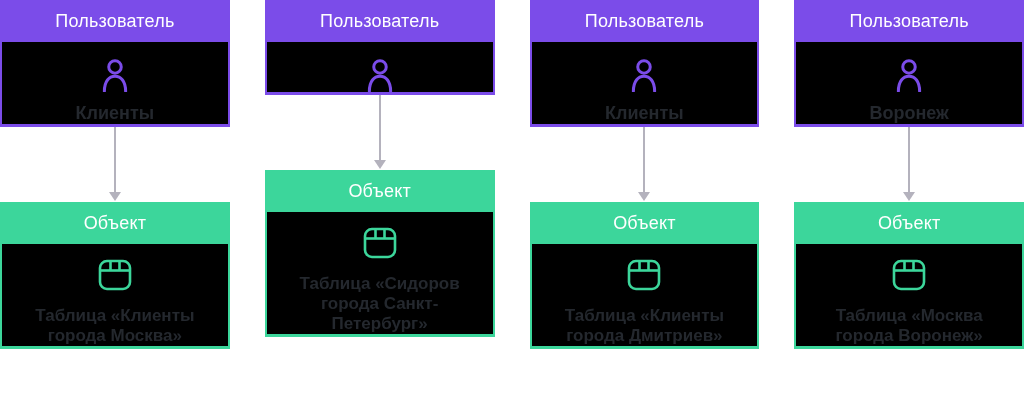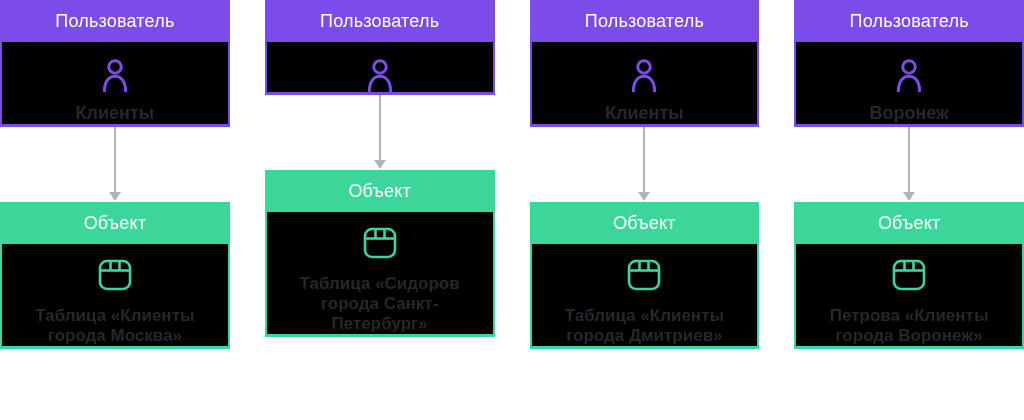--- a/index.html
+++ b/index.html
@@ -193,18 +193,18 @@
     </div>
     <div class="card object-card">
       <div class="card-header object-header">Объект</div>
       <div class="card-body">
         <svg class="icon" width="34" height="32" viewBox="0 0 34 32" fill="none">
           <rect x="2" y="2" width="30" height="28" rx="7" stroke="#3CD69B" stroke-width="2.6"></rect>
           <line x1="2" y1="11.5" x2="32" y2="11.5" stroke="#3CD69B" stroke-width="2.6"></line>
           <line x1="12.5" y1="3" x2="12.5" y2="11.5" stroke="#3CD69B" stroke-width="2.6"></line>
           <line x1="21.5" y1="3" x2="21.5" y2="11.5" stroke="#3CD69B" stroke-width="2.6"></line>
         </svg>
-        <div class="object-label">Петрова «Клиенты города Воронеж»</div>
+        <div class="object-label">Таблица «Москва города Воронеж»</div>
       </div>
     </div>
   </div>
 
 </div>
 
 </body></html>

